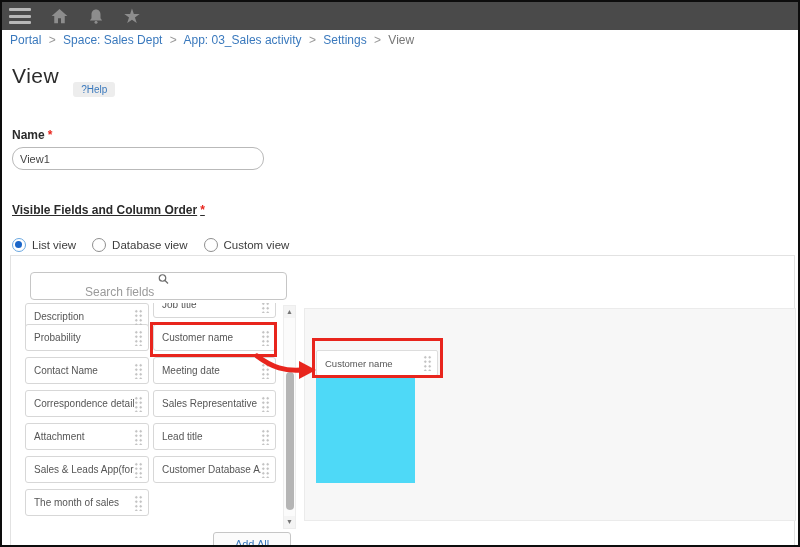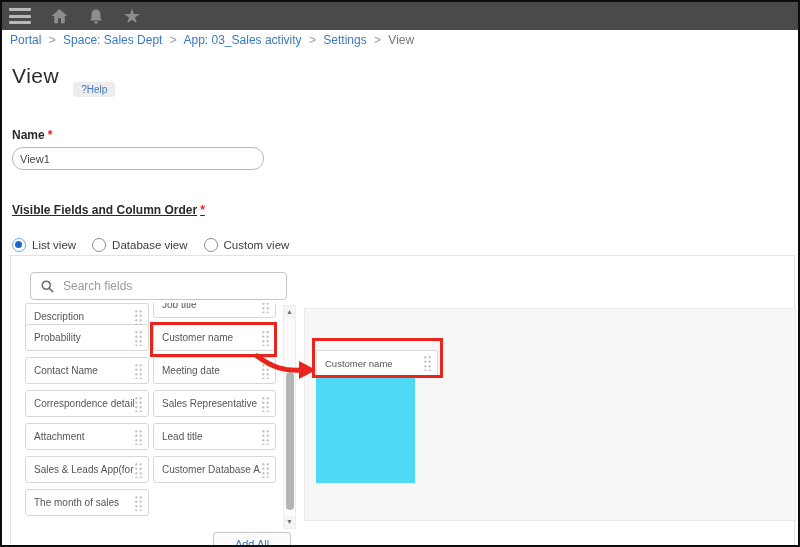--- a/index.html
+++ b/index.html
@@ -61,21 +61,21 @@
   }
 
   
   .panel {
     position:absolute; left:8px; top:253px; width:785px; height:294px;
     background:#fff; border:1px solid #e2e2e2; border-bottom:none;
   }
   .search-box {
     position:absolute; left:19px; top:16px; width:257px; height:28px;
     border:1px solid #c6c6c6; border-radius:4px; background:#fff;
-    display:flex; align-items:center;
+    display:flex; align-items:center;flex-direction:column;
   }
   .search-box svg { margin-left:9px; }
   .search-input {
     border:none; outline:none; flex:1; font-size:12px; color:#444;
     margin-left:8px; font-family:"Liberation Sans", sans-serif; background:transparent;
   }
   .search-input::placeholder { color:#9a9a9a; }
 
   .field-list { position:absolute; left:14px; top:47px; width:260px; height:246px; overflow:hidden; }
   .col { position:absolute; top:0; }

